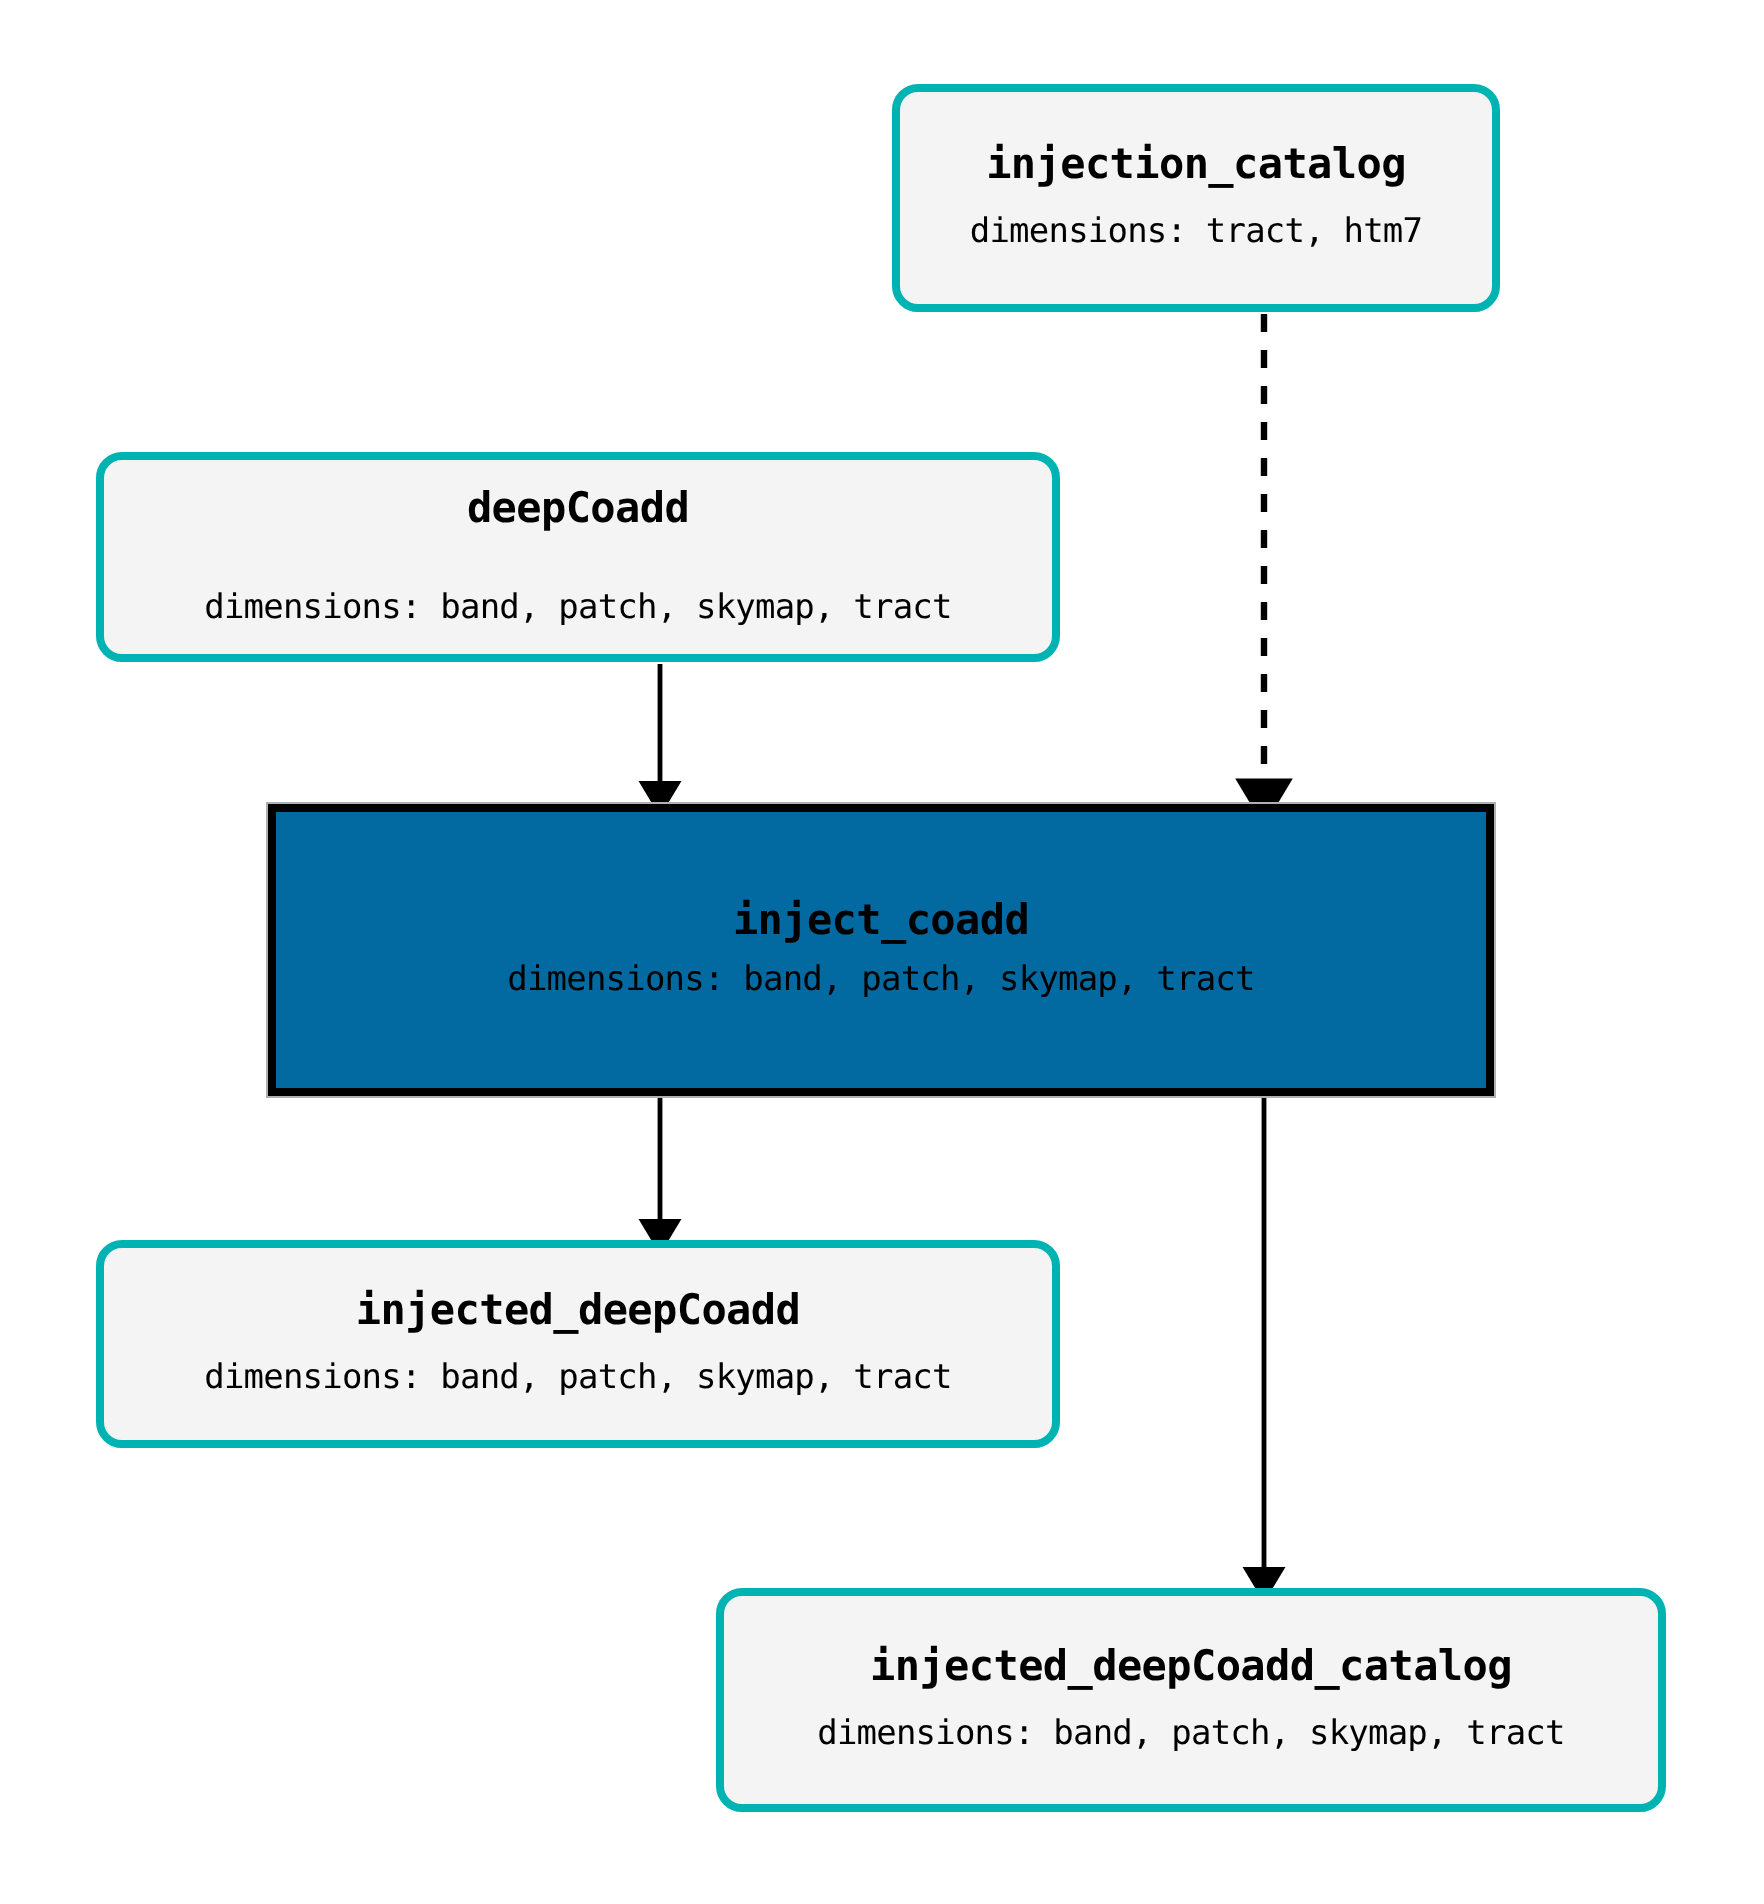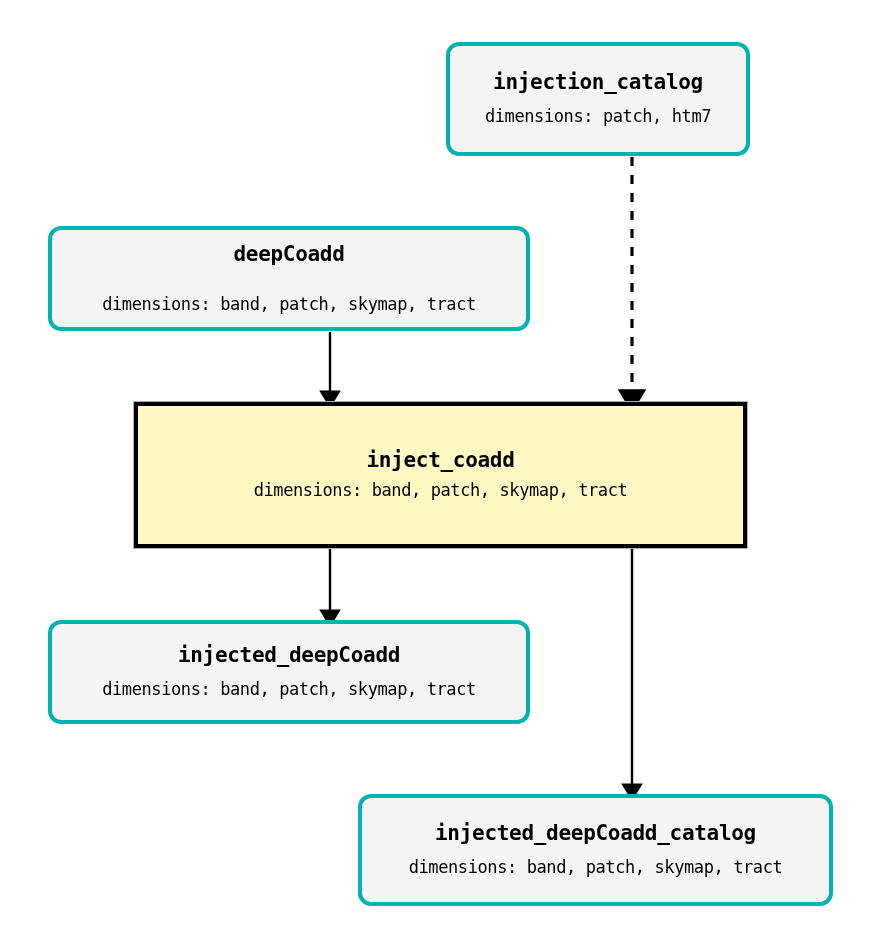--- a/index.html
+++ b/index.html
@@ -43,21 +43,21 @@
 
   
   .node.dataset {
     background: #f4f4f4;
     border: 4px solid #00b3b3;
     border-radius: 13px;
   }
 
   
   .node.task {
-    background: #fef9c3;
+    background: #0369a1;
     border: 4px solid #000000;
     border-radius: 0;
     box-shadow: 0 0 0 1px #b0b0b0;
   }
 
   .node-title {
     font-family: "DejaVu Sans Mono", monospace;
     font-weight: bold;
     font-size: 21px;
     color: #000000;
@@ -124,21 +124,21 @@
 
     <line x1="330" y1="332" x2="330" y2="394" stroke="#000000" stroke-width="2.4" marker-end="url(#arrowhead)"></line>
 
     <line x1="330" y1="549" x2="330" y2="613" stroke="#000000" stroke-width="2.4" marker-end="url(#arrowhead)"></line>
 
     <line x1="632" y1="549" x2="632" y2="787" stroke="#000000" stroke-width="2.4" marker-end="url(#arrowhead)"></line>
   </svg>
 
   <div class="node dataset" id="node-injection_catalog">
     <div class="node-title">injection_catalog</div>
-    <div class="node-sub node-dims"><span class="dims-label">dimensions:</span><span class="dims-value"> patch, htm7</span></div>
+    <div class="node-sub node-dims"><span class="dims-label">dimensions:</span><span class="dims-value"> tract, htm7</span></div>
   </div>
 
   <div class="node dataset" id="node-deepCoadd">
     <div class="node-title">deepCoadd</div>
     <div class="node-sub node-dims"><span class="dims-label">dimensions:</span><span class="dims-value"> band, patch, skymap, tract</span></div>
   </div>
 
   <div class="node task" id="node-inject_coadd">
     <div class="node-title">inject_coadd</div>
     <div class="node-sub node-dims"><span class="dims-label">dimensions:</span><span class="dims-value"> band, patch, skymap, tract</span></div>

